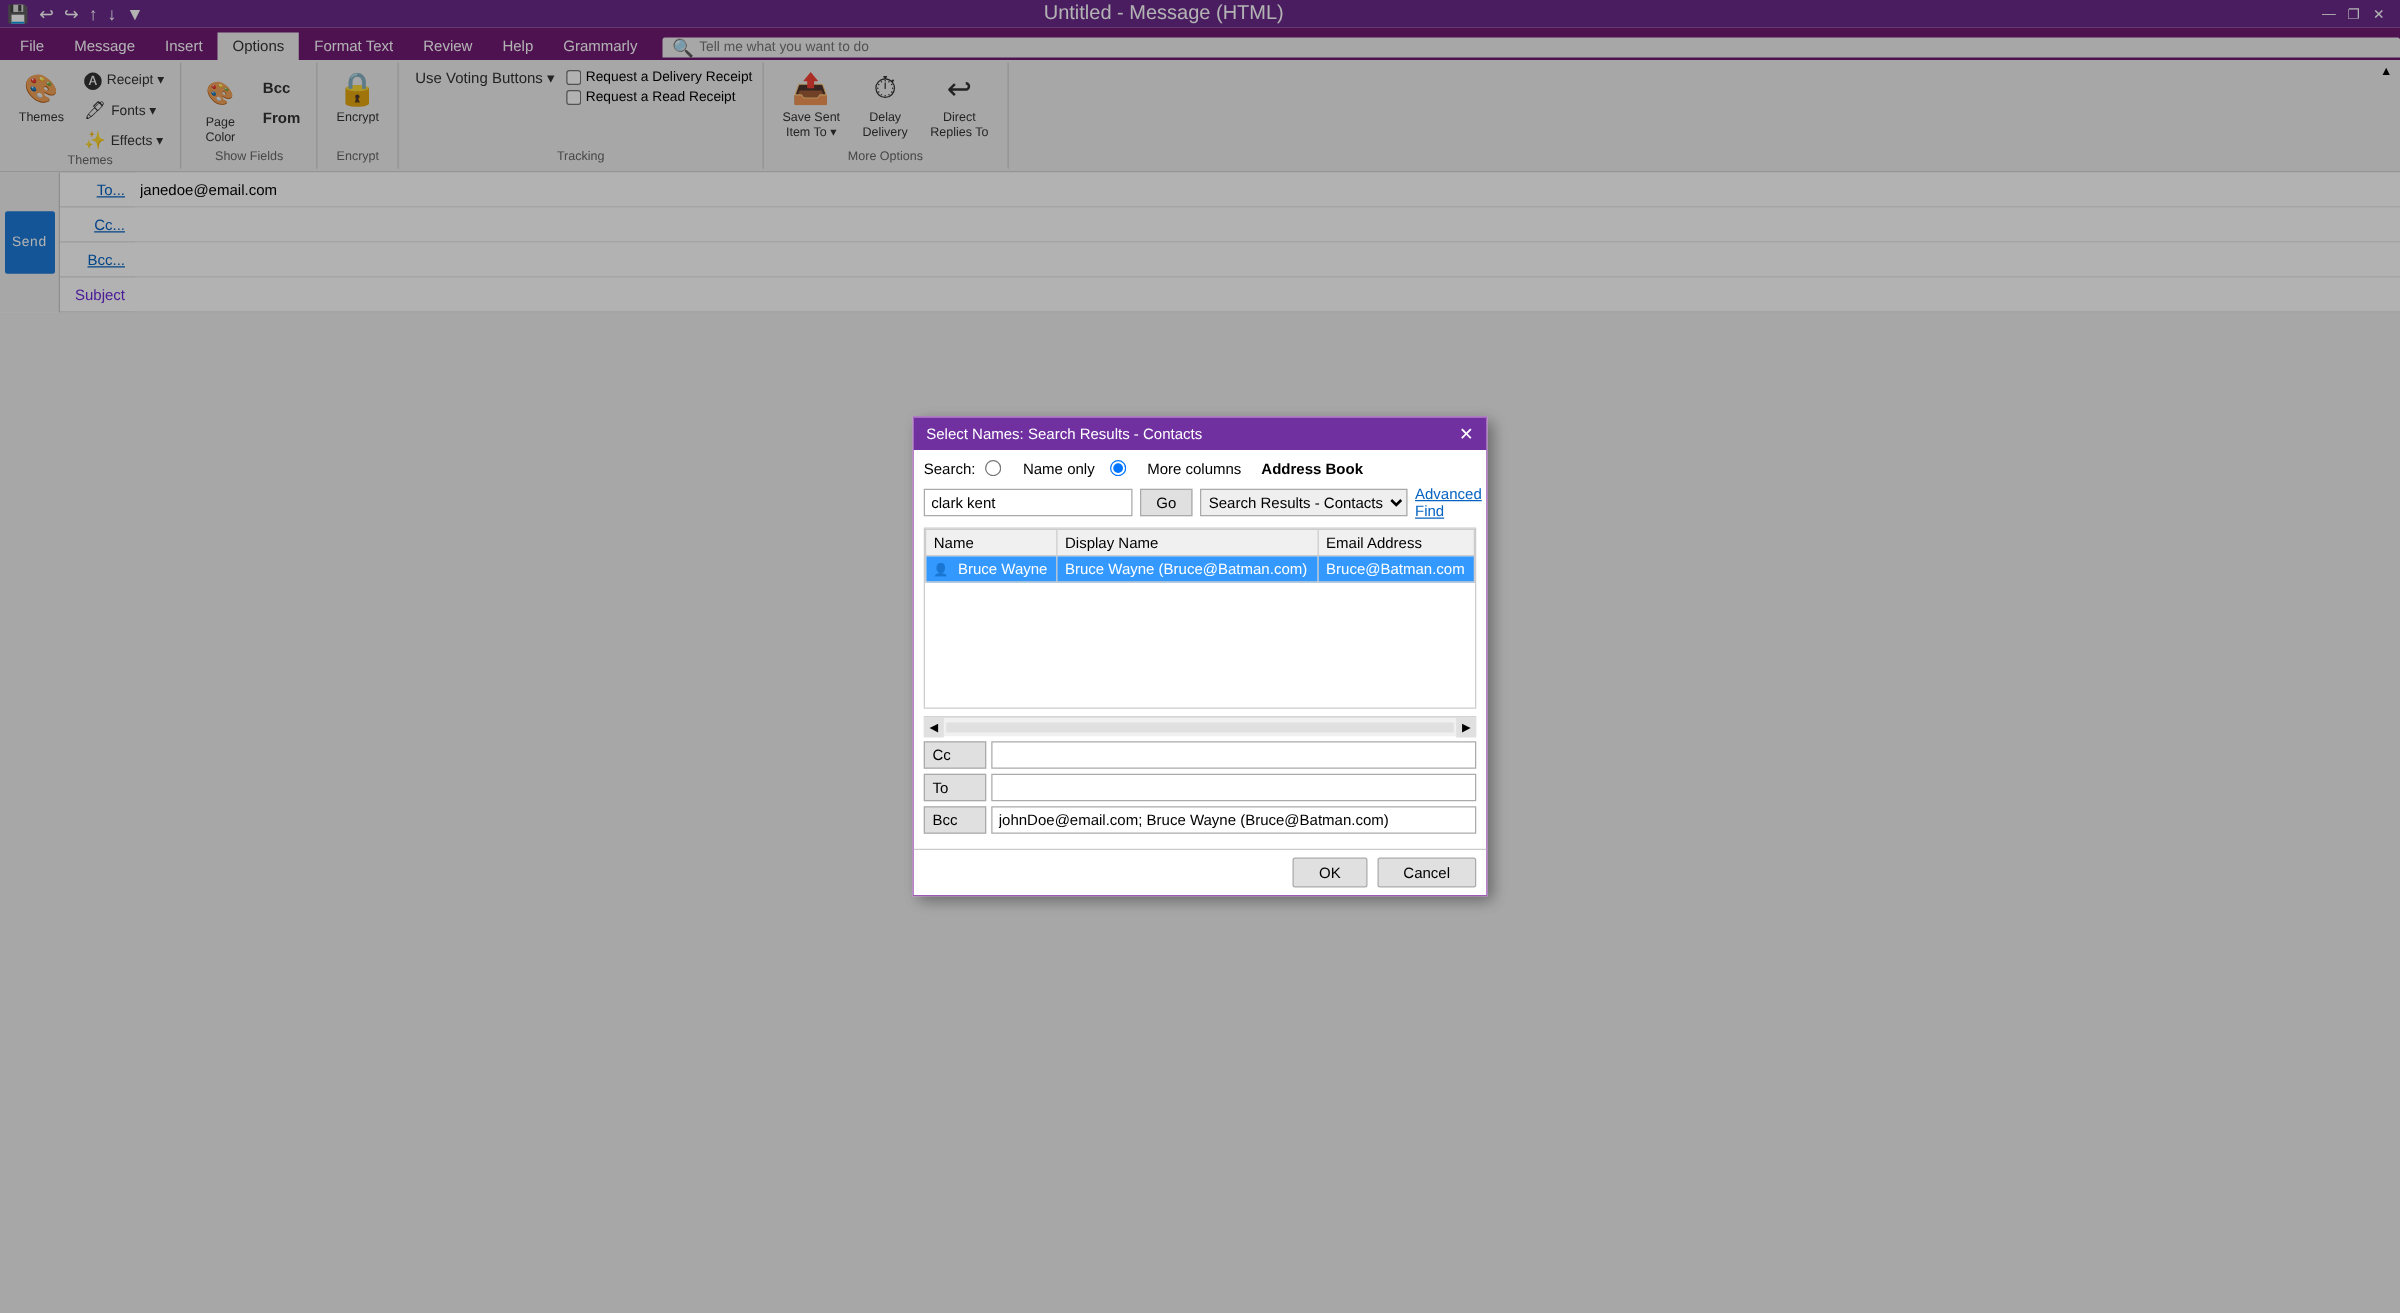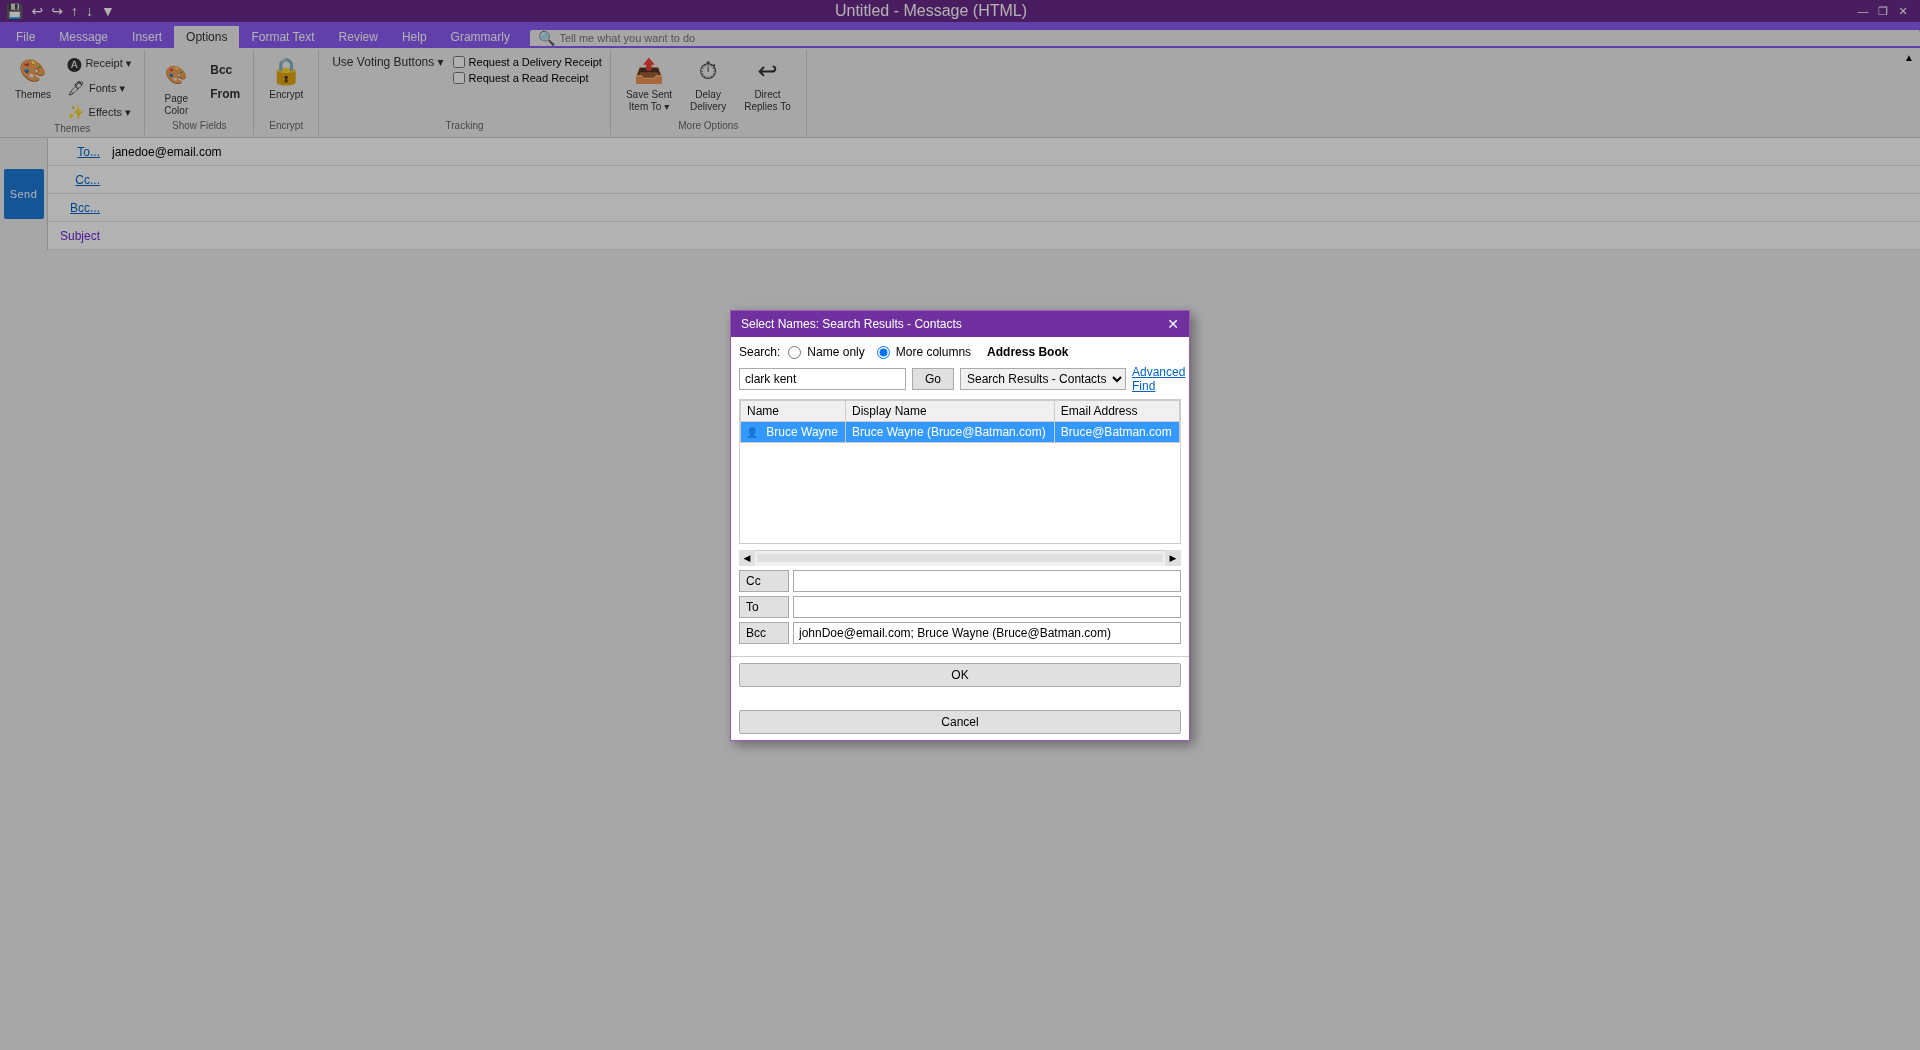--- a/index.html
+++ b/index.html
@@ -23,21 +23,21 @@
       border: none;
       color: white;
       font-size: 11px;
       cursor: pointer;
       display: flex; align-items: center; justify-content: center;
     }
 
     
     .ribbon-tabs {
       height: 26px;
-      background: #8b5cf6;
+      background: #701a75;
       display: flex;
       align-items: flex-end;
       padding-left: 4px;
     }
     .ribbon-tab {
       padding: 4px 12px;
       font-size: 12px;
       color: white;
       cursor: pointer;
       border: none;
@@ -252,21 +252,21 @@
     .modal-body { padding: 8px; }
     .search-row {
       display: flex;
       align-items: center;
       gap: 8px;
       margin-bottom: 6px;
       flex-wrap: wrap;
     }
     .search-row label { font-size: 12px; }
     .radio-group { display: flex; gap: 12px; align-items: center; }
-    .radio-item { display: flex; align-items: flex-end; gap: 6px; font-size: 12px; }
+    .radio-item { display: flex; align-items: flex-start; gap: 17px; font-size: 12px; }
     .address-book-label { font-size: 12px; font-weight: 600; margin-left: 8px; }
     .search-input-row {
       display: flex;
       align-items: center;
       gap: 6px;
       margin-bottom: 6px;
     }
     .search-text {
       flex: 1;
       border: 1px solid #aaa;
@@ -341,24 +341,23 @@
     .recipient-input {
       flex: 1;
       border: 1px solid #aaa;
       padding: 3px 5px;
       font-size: 12px;
       margin-left: 4px;
     }
     .modal-footer {
       display: flex;
       justify-content: flex-end;
-      gap: 23px;
+      gap: 8px;
       padding: 6px 8px;
       border-top: 1px solid #ccc;
-      flex-direction: column;
     }
     .modal-btn {
       padding: 4px 20px;
       border: 1px solid #aaa;
       background: #e0e0e0;
       cursor: pointer;
       font-size: 12px;
       border-radius: 2px;
     }
 

